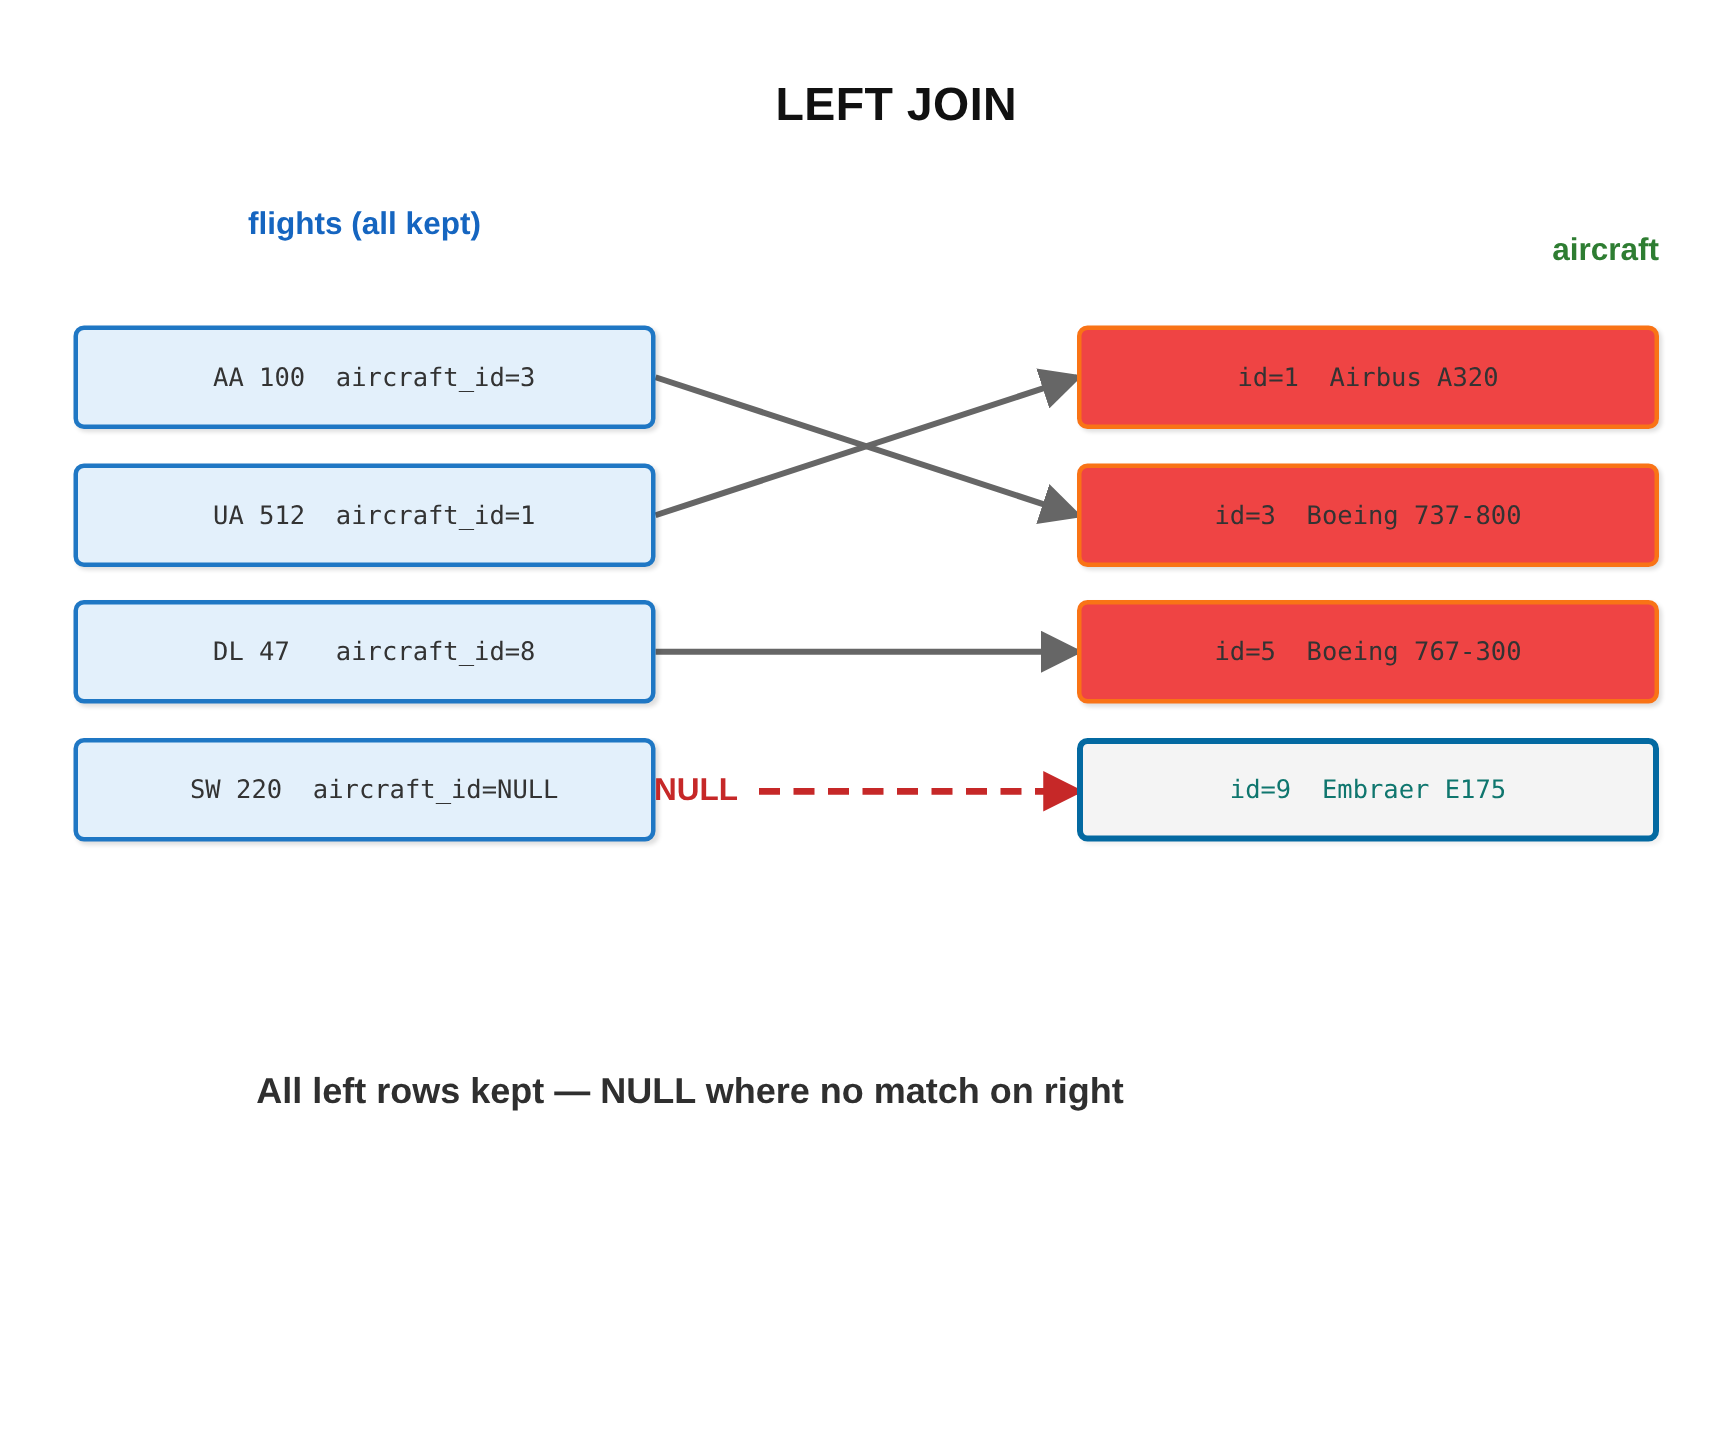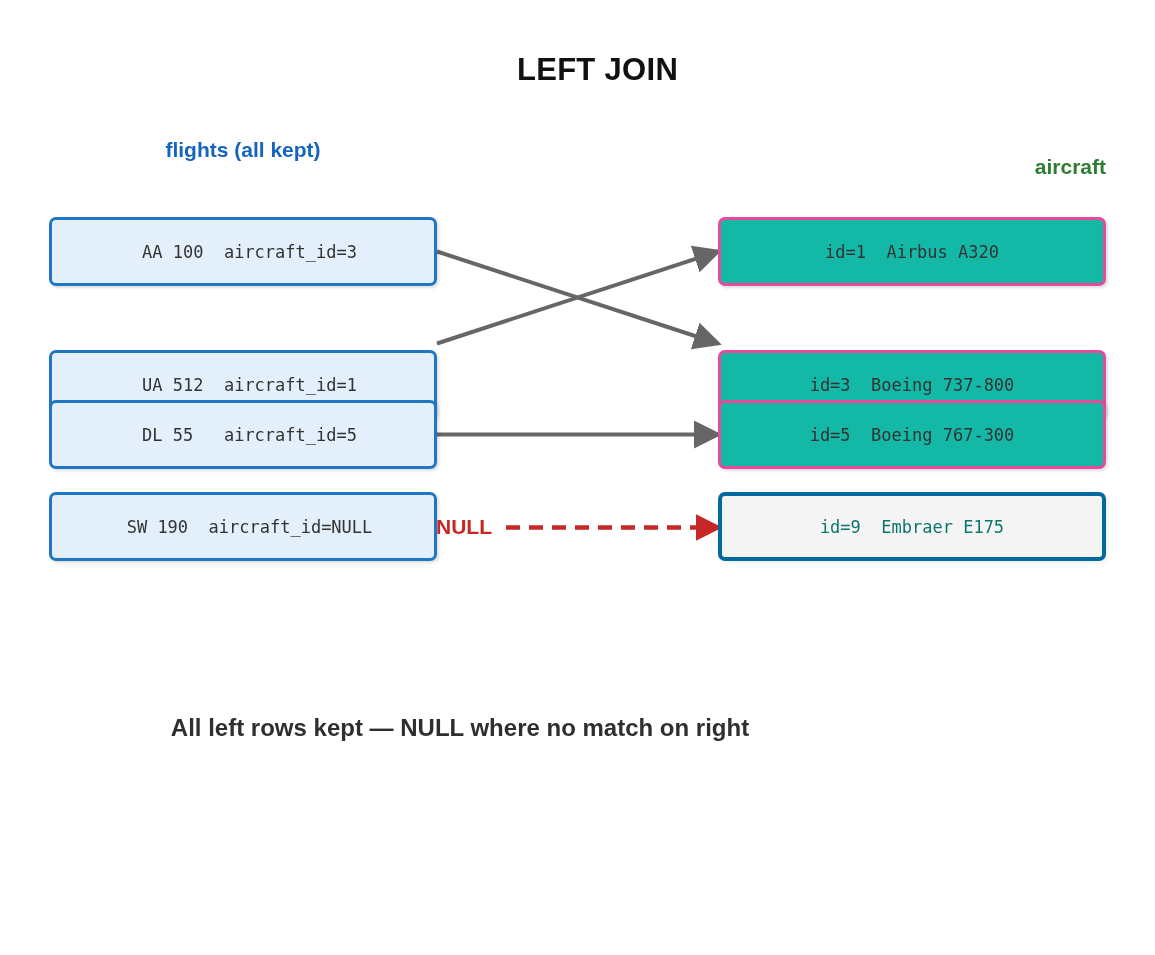--- a/index.html
+++ b/index.html
@@ -67,32 +67,32 @@
   }
   .left-box {
     left: 49px;
     border: 3px solid #1f77c4;
     background: #e3f0fb;
     color: #333333;
     padding-left: 13px;
   }
   .right-box {
     left: 718px;
-    border: 3px solid #ec4899;
-    background: #14b8a6;
+    border: 3px solid #f97316;
+    background: #ef4444;
     color: #333333;
   }
   .right-box.faded {
     border: 4px solid #0369a1;
     background: #f4f4f4;
     color: #0f766e;
     box-shadow: 2px 2px 3px rgba(0,0,0,0.06);
   }
   .r0 { top: 217px; }
-  .r1 { top: 309px; margin-top: 41px; }
+  .r1 { top: 309px; }
   .r2 { top: 400px; }
   .r3 { top: 492px; }
 
   #null-label {
     position: absolute;
     left: 436px;
     top: 515px;
     font-size: 21px;
     font-weight: bold;
     color: #c62828;
@@ -129,22 +129,22 @@
   <line x1="506" y1="527.5" x2="718" y2="527.5" stroke="#c62828" stroke-width="4.5" stroke-dasharray="14 9" marker-end="url(#arrow-red)"></line>
 </svg>
 
 <div id="title">LEFT JOIN</div>
 
 <div class="col-header" id="left-header">flights (all kept)</div>
 <div class="col-header" id="right-header">aircraft</div>
 
 <div class="row-box left-box r0">AA 100  aircraft_id=3</div>
 <div class="row-box left-box r1">UA 512  aircraft_id=1</div>
-<div class="row-box left-box r2">DL 55   aircraft_id=5</div>
-<div class="row-box left-box r3">SW 190  aircraft_id=NULL</div>
+<div class="row-box left-box r2">DL 47   aircraft_id=8</div>
+<div class="row-box left-box r3">SW 220  aircraft_id=NULL</div>
 
 <div class="row-box right-box r0">id=1  Airbus A320</div>
 <div class="row-box right-box r1">id=3  Boeing 737-800</div>
 <div class="row-box right-box r2">id=5  Boeing 767-300</div>
 <div class="row-box right-box faded r3">id=9  Embraer E175</div>
 
 <div id="null-label">NULL</div>
 
 <div id="caption">All left rows kept — NULL where no match on right</div>
 

